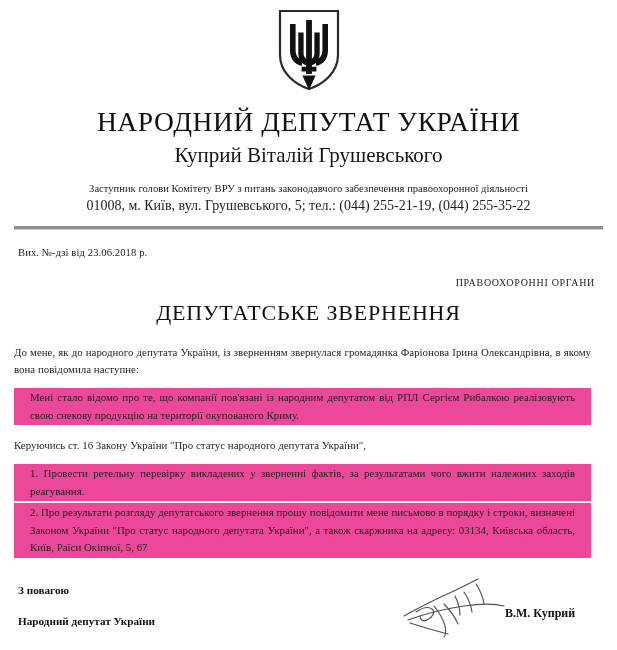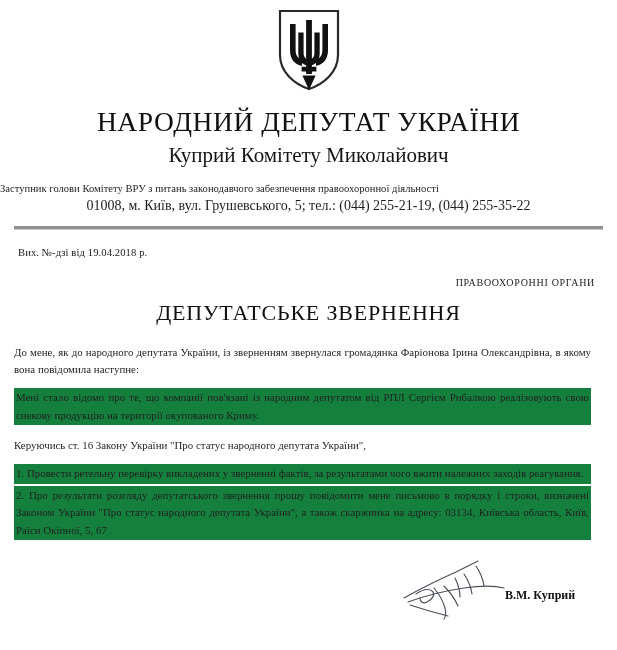--- a/index.html
+++ b/index.html
@@ -48,21 +48,21 @@
     text-align: center;
     font-size: 21px;
     font-weight: 400;
     margin-top: 7px;
     line-height: 1.05;
     color: #141414;
     white-space: nowrap;
   }
 
   .position-line {
-    text-align: left;
+    text-align: center;
     font-size: 10.6px;
     margin-top: 15px;
     line-height: 1.45;
     color: #1d1d1d;
     white-space: nowrap;
   }
   .contact-line {
     text-align: center;
     font-size: 14px;
     line-height: 1.45;
@@ -107,22 +107,22 @@
     margin: 18px 14px 0 14px;
     font-size: 10.9px;
     line-height: 1.62;
     text-align: justify;
     color: #1f1f1f;
   }
   .para {
     margin: 0 12px 9px 0;
   }
   .para.hl {
-    background: #15803d;
-    padding: 1px 2px;
+    background: #ec4899;
+    padding: 1px 16px;
   }
   .para.gap-top {
     margin-top: 12px;
   }
   .para.tight {
     margin-bottom: 2px;
   }
 
   
   .sign-block {
@@ -171,40 +171,44 @@
           <path d="M21.3 24.5 h5.3 v20.2 c0 4 1.6 6.4 5.4 7.2 v6 c-7.4 -1 -10.7 -5.6 -10.7 -12.9 Z"></path>
           <path d="M37.4 24.5 h5.3 v20.5 c0 7.3 -3.3 11.9 -10.7 12.9 v-6 c3.8 -0.8 5.4 -3.2 5.4 -7.2 Z"></path>
           <path d="M24.6 58.8 h14.8 v4.6 h-14.8 Z"></path>
           <path d="M32 82 l-6.6 -14.6 h13.2 Z"></path>
         </g>
       </svg>
     </span>
   </div>
 
   <div class="org-title">НАРОДНИЙ ДЕПУТАТ УКРАЇНИ</div>
-  <div class="person-name">Куприй Комітету Миколайович</div>
+  <div class="person-name">Куприй Віталій Грушевського</div>
   <div class="position-line">Заступник голови Комітету ВРУ з питань законодавчого забезпечення правоохоронної діяльності</div>
   <div class="contact-line">01008, м. Київ, вул. Грушевського, 5; тел.: (044) 255-21-19, (044) 255-35-22</div>
 
   <div class="rule"></div>
 
-  <div class="ref-line">Вих. №-дзі від 19.04.2018 р.</div>
+  <div class="ref-line">Вих. №-дзі від 23.06.2018 р.</div>
   <div class="addressee">ПРАВООХОРОННІ ОРГАНИ</div>
 
   <div class="doc-title">ДЕПУТАТСЬКЕ ЗВЕРНЕННЯ</div>
 
   <div class="body">
     <p class="para">До мене, як до народного депутата України, із зверненням звернулася громадянка Фаріонова Ірина Олександрівна, в якому вона повідомила наступне:</p>
     <p class="para hl">Мені стало відомо про те, що компанії пов'язані із народним депутатом від РПЛ Сергієм Рибалкою реалізовують свою снекову продукцію на території окупованого Криму.</p>
     <p class="para gap-top">Керуючись ст. 16 Закону України "Про статус народного депутата України",</p>
     <p class="para hl tight">1. Провести ретельну перевірку викладених у зверненні фактів, за результатами чого вжити належних заходів реагування.</p>
     <p class="para hl">2. Про результати розгляду депутатського звернення прошу повідомити мене письмово в порядку і строки, визначені Законом України "Про статус народного депутата України", а також скаржника на адресу: 03134, Київська область, Київ, Раїси Окіпної, 5, 67</p>
   </div>
 
   <div class="sign-block">
+    <div class="sign-left">
+      <div class="sign-regards">З повагою</div>
+      <div>Народний депутат України</div>
+    </div>
 
     <span class="signature-svg">
       <svg width="112" height="66" viewBox="0 0 112 66" xmlns="http://www.w3.org/2000/svg">
         <g fill="none" stroke="#4a4f58" stroke-linecap="round" stroke-width="1.15">
           <path d="M6 40 C22 31 40 22 58 14 C66 10 74 6 80 3"></path>
           <path d="M10 44 C26 38 46 33 66 30 C80 28 94 27 106 30"></path>
           <path d="M18 36 C24 32 30 30 34 33 C38 36 34 42 29 44 C25 46 22 44 22 40"></path>
           <path d="M36 30 C41 36 45 43 47 50 C48 54 48 58 46 61"></path>
           <path d="M46 28 C52 34 57 41 60 48"></path>
           <path d="M57 20 C60 26 62 33 62 39"></path>

